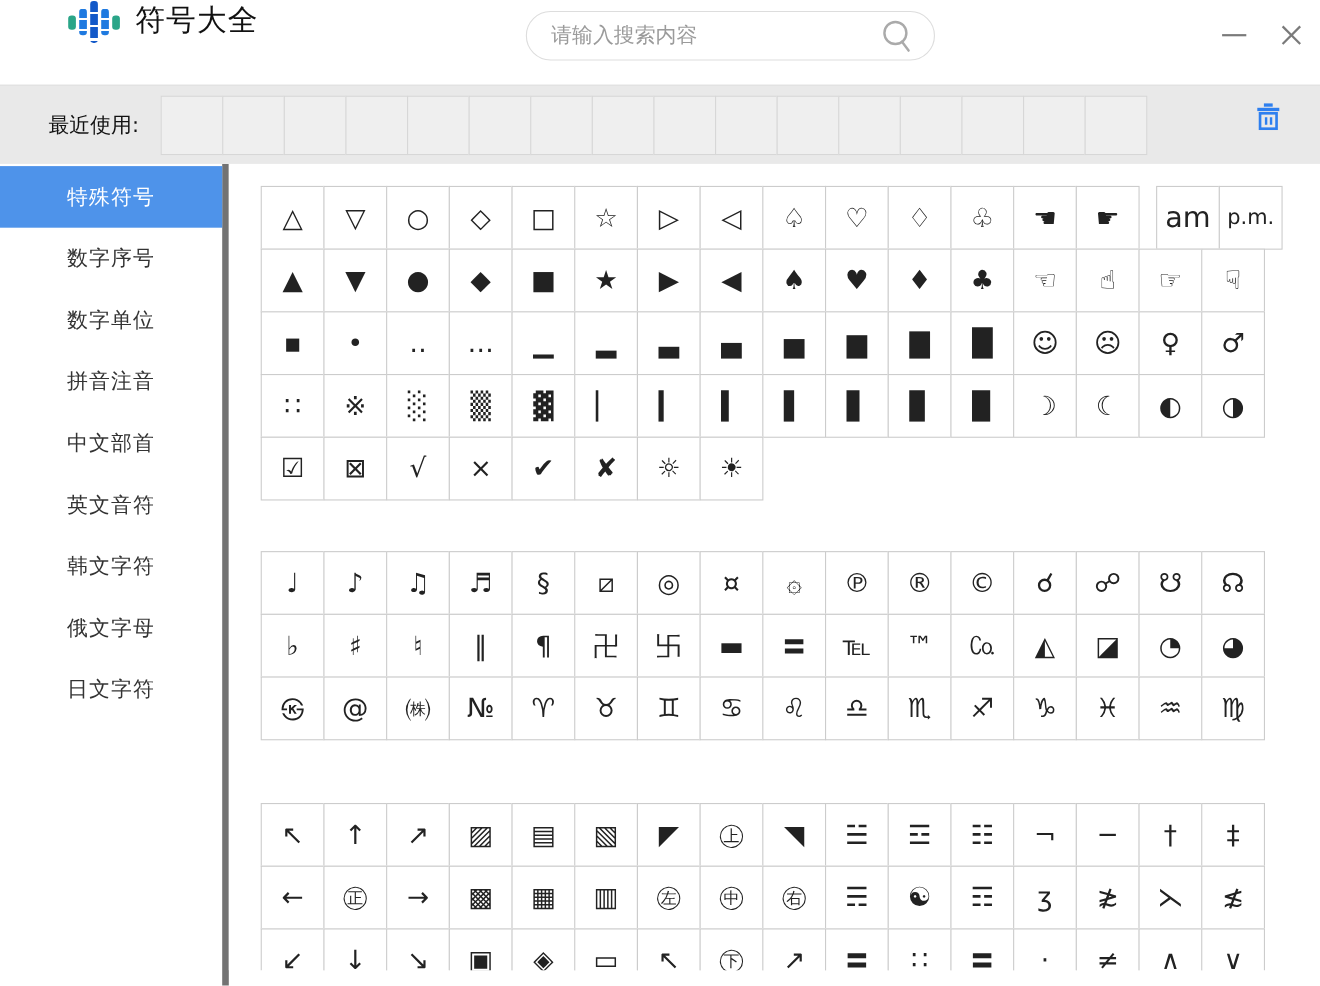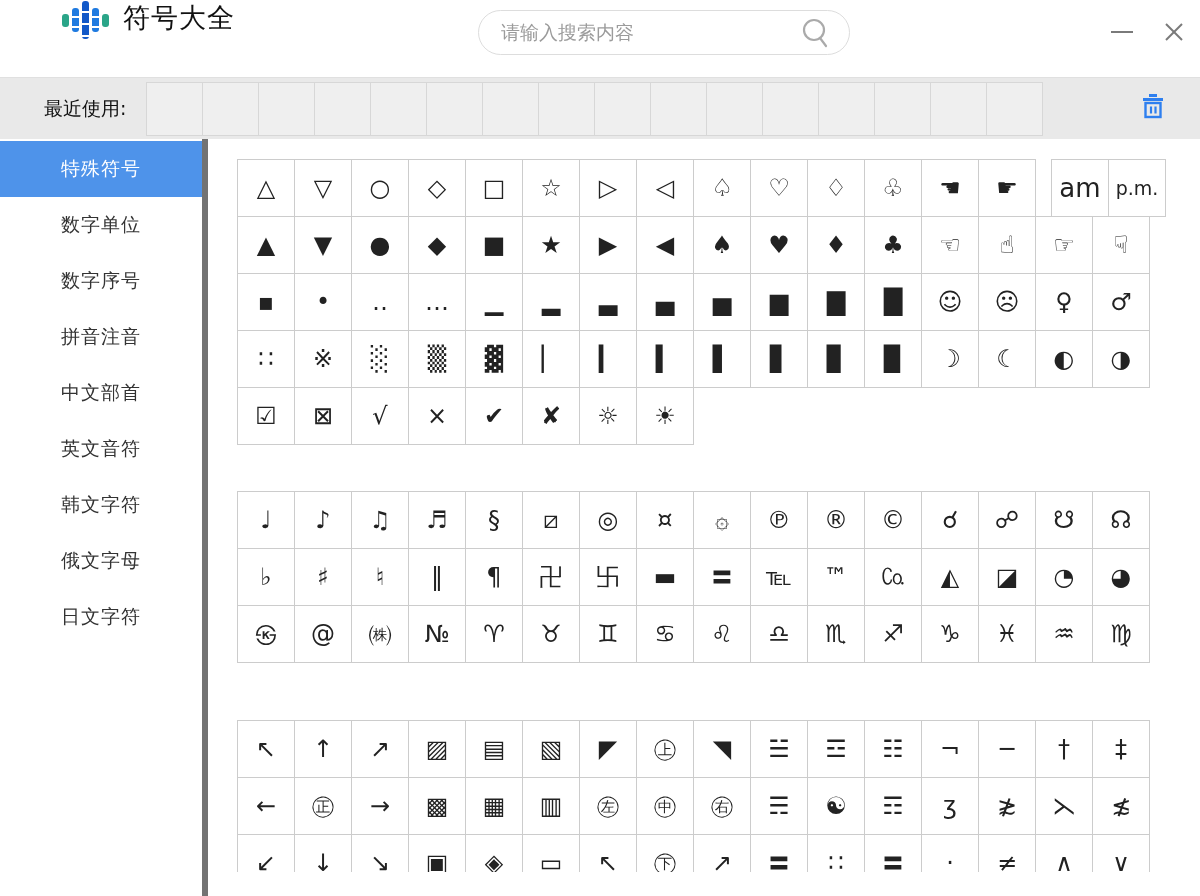--- a/index.html
+++ b/index.html
@@ -15,31 +15,31 @@
               background:repeating-linear-gradient(#1f7ae0 0 8px, #fff 8px 10px); }
   .logo .b3 { height:38px; background:repeating-linear-gradient(#1258c8 0 10px, #fff 10px 12px); }
   .logo .b4 { height:24px; background:repeating-linear-gradient(#1f7ae0 0 8px, #fff 8px 10px); }
   .logo .b5 { height:13px; background:#2aa588; }
   .app-title { margin-left:14px; font-size:27px; color:#111; letter-spacing:1px; }
 
   .searchbox { position:absolute; left:478px; top:10px; width:372px; height:45px;
                border:1px solid #ddd; border-radius:23px; display:flex; align-items:center;
                padding:0 16px 0 22px; background:#fff; }
   .searchbox input { flex:1; border:none; outline:none; font-size:19px; color:#4c1d95;
-                     font-family:Liberation Serif, serif; background:transparent; }
+                     font-family:Liberation Mono, monospace; background:transparent; }
   .searchbox input::placeholder { color:#9b9b9b; }
   .search-icon { width:34px; height:34px; flex:0 0 auto; }
 
   .win-controls { position:absolute; right:0; top:0; height:64px; display:flex; align-items:center; }
   .win-btn { width:52px; height:52px; display:flex; align-items:center; justify-content:center; cursor:pointer; }
   .min-glyph { width:22px; height:2px; background:#7a7a7a; }
   .close-glyph { width:20px; height:20px; }
 
   
-  .recentbar { height:62px; background:#e9e9e9; display:flex; align-items:center; position:relative;
+  .recentbar { height:72px; background:#e9e9e9; display:flex; align-items:center; position:relative;
                border-top:1px solid #e0e0e0; }
   .recent-label { margin-left:44px; font-size:19px; color:#111; white-space:nowrap; }
   .recent-slots { display:flex; margin-left:20px; height:54px; }
   .recent-slot { width:57px; height:54px; background:#efefef; border:1px solid #d7d7d7;
                  margin-right:-1px; }
   .trash-btn { position:absolute; right:32px; top:13px; width:30px; height:30px; cursor:pointer; }
 
   
   .content { display:flex; height:763px; }
   .sidebar { width:208px; background:#fff; border-right:6px solid #737373; padding-top:2px; }
@@ -119,22 +119,22 @@
       <rect x="7.5" y="12" width="15" height="14" fill="none" stroke="#2e7fef" stroke-width="2.4"></rect>
       <line x1="13" y1="15.5" x2="13" y2="22.5" stroke="#2e7fef" stroke-width="2.2"></line>
       <line x1="17.5" y1="15.5" x2="17.5" y2="22.5" stroke="#2e7fef" stroke-width="2.2"></line>
     </svg>
   </div>
 </div>
 
 <div class="content">
   <div class="sidebar">
       <div class="side-item active">特殊符号</div>
+      <div class="side-item">数字序号</div>
       <div class="side-item">数字单位</div>
-      <div class="side-item">数字序号</div>
       <div class="side-item">拼音注音</div>
       <div class="side-item">中文部首</div>
       <div class="side-item">英文音符</div>
       <div class="side-item">韩文字符</div>
       <div class="side-item">俄文字母</div>
       <div class="side-item">日文字符</div>
     </div>
   <div class="main">
       <div class="symbol-table t1">
         <div class="sym-row">

